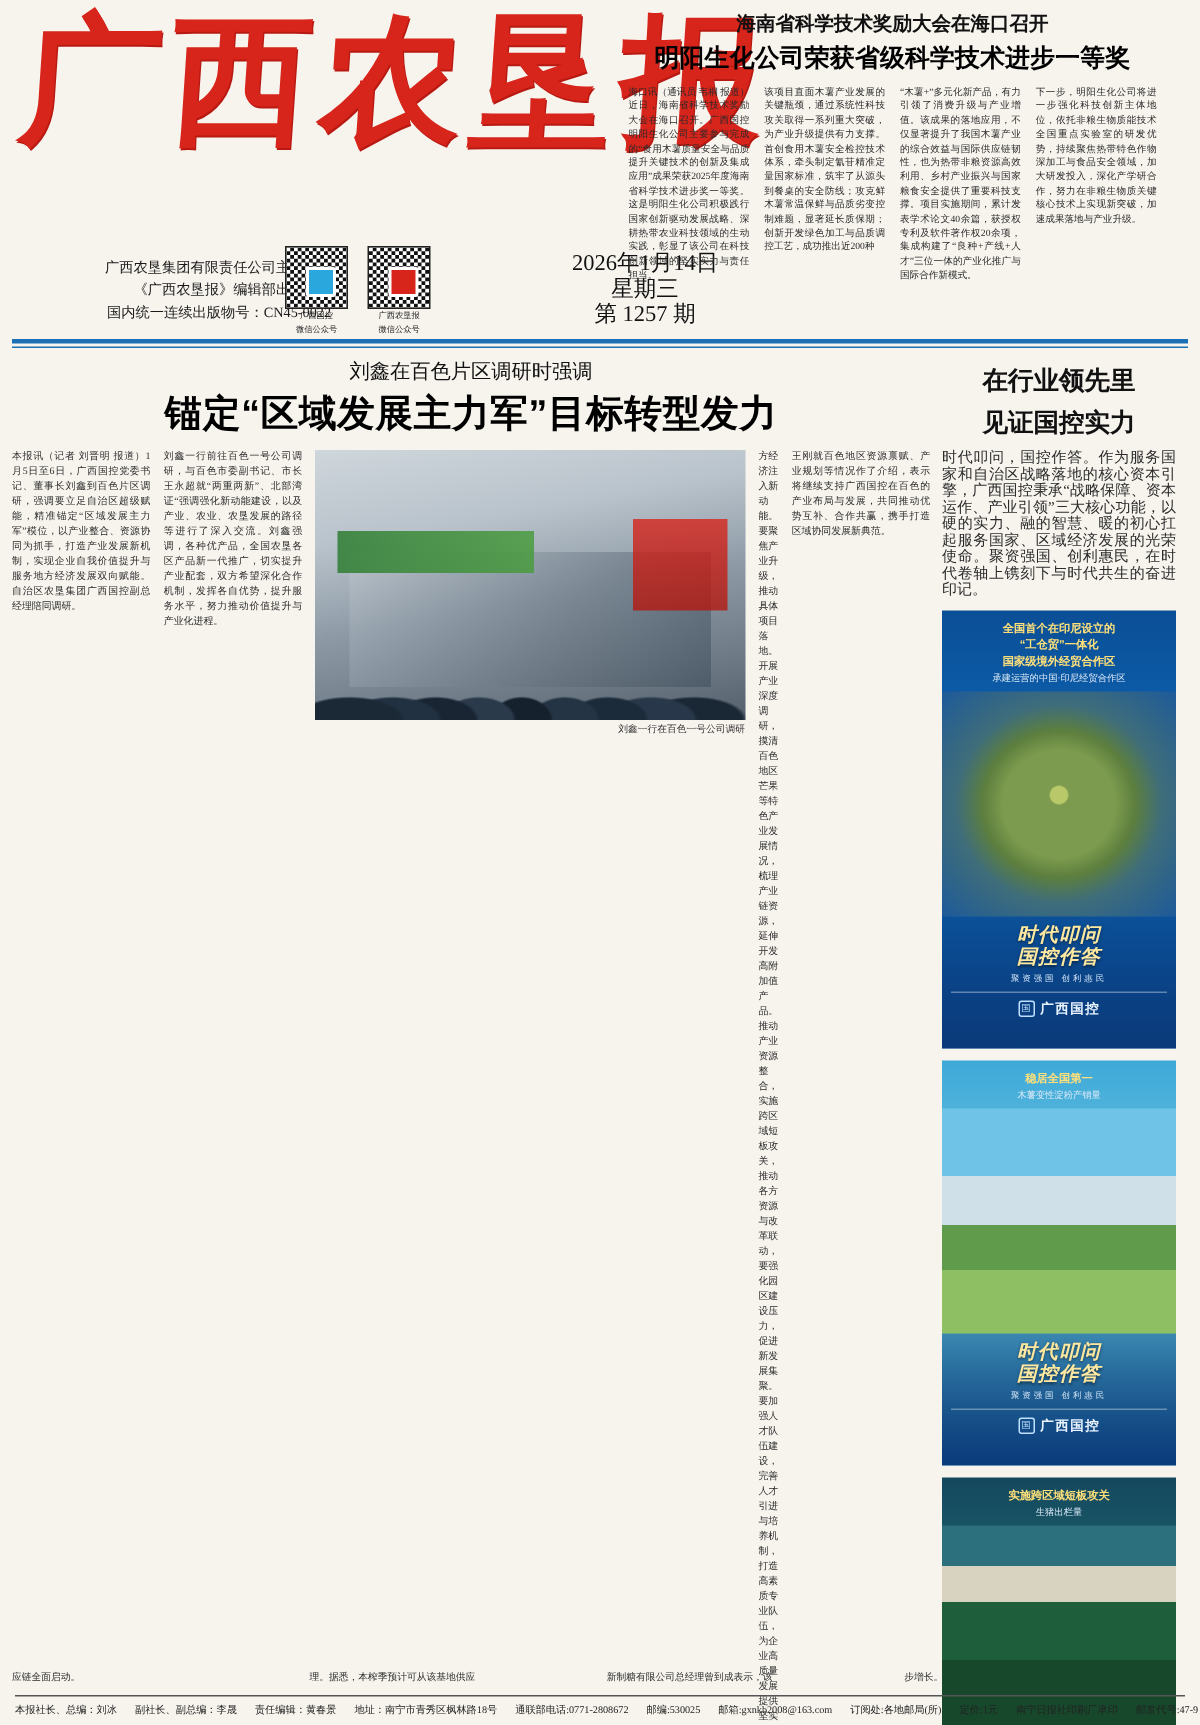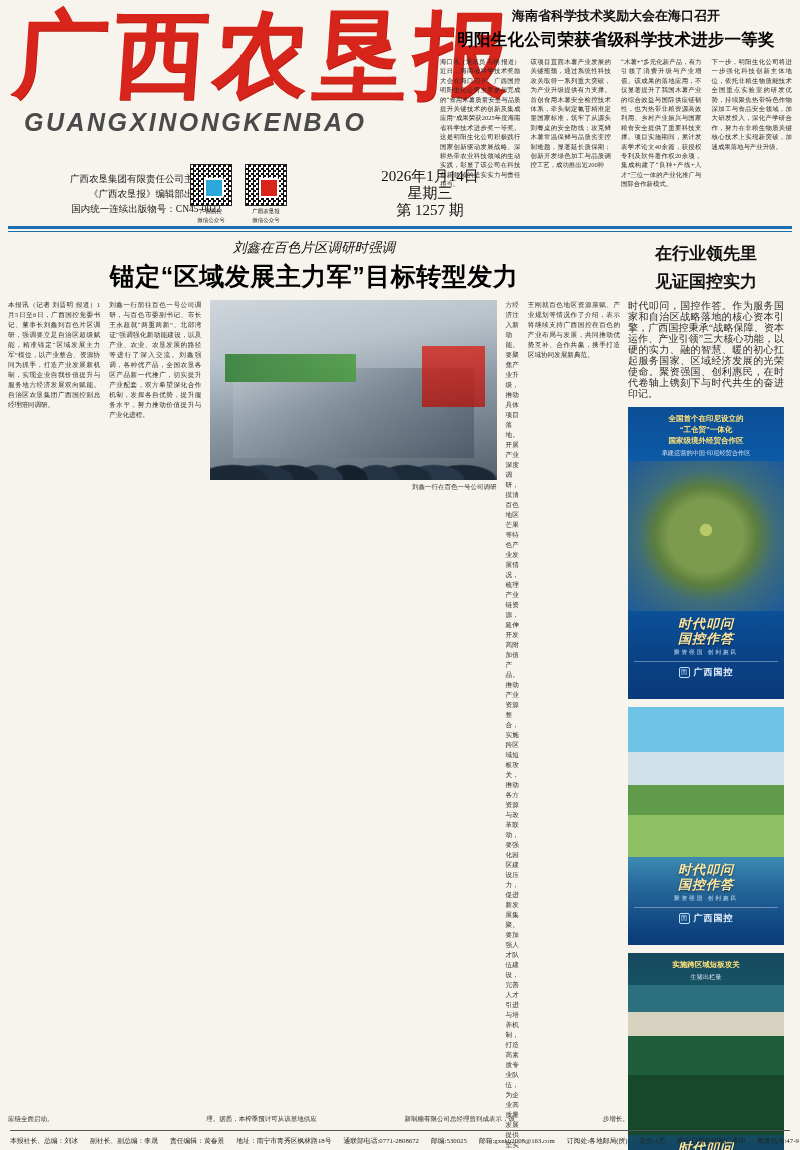--- a/index.html
+++ b/index.html
@@ -42,37 +42,37 @@
     background: #2aa7dd; border: 2px solid #fff; border-radius: 2px;
   }
   .qr-box.alt::after { background: #d8251c; }
   .qr-cap { font-size: 5.5px; line-height: 7px; color: #222; margin-top: 2px; }
   .issue-info {
     position: absolute; right: 300px; top: 168px; width: 140px;
     text-align: center; font-size: 15px; line-height: 17px; color: #111;
   }
 
   
-  .top-news { position: absolute; left: 440px; top: 6px; width: 352px; }
+  .top-news { position: absolute; left: 419px; top: 6px; width: 352px; }
   .tn-kicker { font-size: 13px; font-weight: bold; text-align: center; color: #111; line-height: 20px; }
   .tn-head { font-family: "Liberation Sans", sans-serif; font-size: 16.5px; font-weight: bold;
              text-align: center; color: #000; line-height: 24px; letter-spacing: .2px; margin-top: 1px; }
   .tn-cols { display: flex; gap: 10px; margin-top: 6px; }
   .tn-col { flex: 1; font-size: 6.4px; line-height: 9.4px; color: #2a2a2a; text-align: justify; }
 
   .rule-blue { height: 3px; background: #1a6fb5; margin: 4px 8px 0 8px; }
   .rule-thin { height: 1px; background: #1a6fb5; margin: 1.5px 8px 0 8px; }
 
   
   .body-grid { display: flex; padding: 6px 8px 0 8px; gap: 8px; }
   .left-col { width: 612px; }
   .right-col { width: 156px; }
 
   
-  .lead-kicker { text-align: center; font-size: 13.5px; color: #111; line-height: 20px; font-style: italic; }
+  .lead-kicker { text-align: center; font-size: 13.5px; color: #111; line-height: 20px; }
   .lead-head {
     font-family: "Liberation Sans", sans-serif; font-weight: bold;
     text-align: center; font-size: 25px; line-height: 33px; color: #000;
     letter-spacing: .5px; margin-top: 2px;
   }
   .lead-body { display: flex; gap: 9px; margin-top: 7px; }
   .col-narrow { width: 116px; font-size: 6.6px; line-height: 10px; text-align: justify; color: #2b2b2b; }
   .photo-block { width: 360px; }
   .photo {
     width: 100%; height: 180px;
@@ -158,21 +158,20 @@
   .tail-cols > div { flex:1; font-size:6.5px; line-height:9.8px; color:#2b2b2b; text-align:justify; }
 </style>
 </head>
 <body>
 
 <div class="page">
 
   <div class="masthead">
     <div class="logo-wrap">
       <div class="logo-cn">广西农垦报</div>
-      <div class="logo-py">GUANGXINONGKENBAO</div>
     </div>
 
     <div class="pub-info">
       <div>广西农垦集团有限责任公司主管主办</div>
       <div>《广西农垦报》编辑部出版</div>
       <div>国内统一连续出版物号：CN45-0022</div>
     </div>
 
     <div class="qr-group">
       <div class="qr-item">
@@ -253,20 +252,24 @@
           <div class="ad-slogan">国控作答</div>
           <div class="ad-sub">聚资强国  创利惠民</div>
           <div class="ad-brand">
             <div class="bx">国</div>
             <div class="bt">广西国控</div>
           </div>
         </div>
       </div>
 
       <div class="ad ad2">
+        <div class="ad-top">
+          <div class="ad-t1">稳居全国第一</div>
+          <div class="ad-t2">木薯变性淀粉产销量</div>
+        </div>
         <div class="ad-img"></div>
         <div class="ad-foot">
           <div class="ad-slogan">时代叩问</div>
           <div class="ad-slogan">国控作答</div>
           <div class="ad-sub">聚资强国  创利惠民</div>
           <div class="ad-brand">
             <div class="bx">国</div>
             <div class="bt">广西国控</div>
           </div>
         </div>

